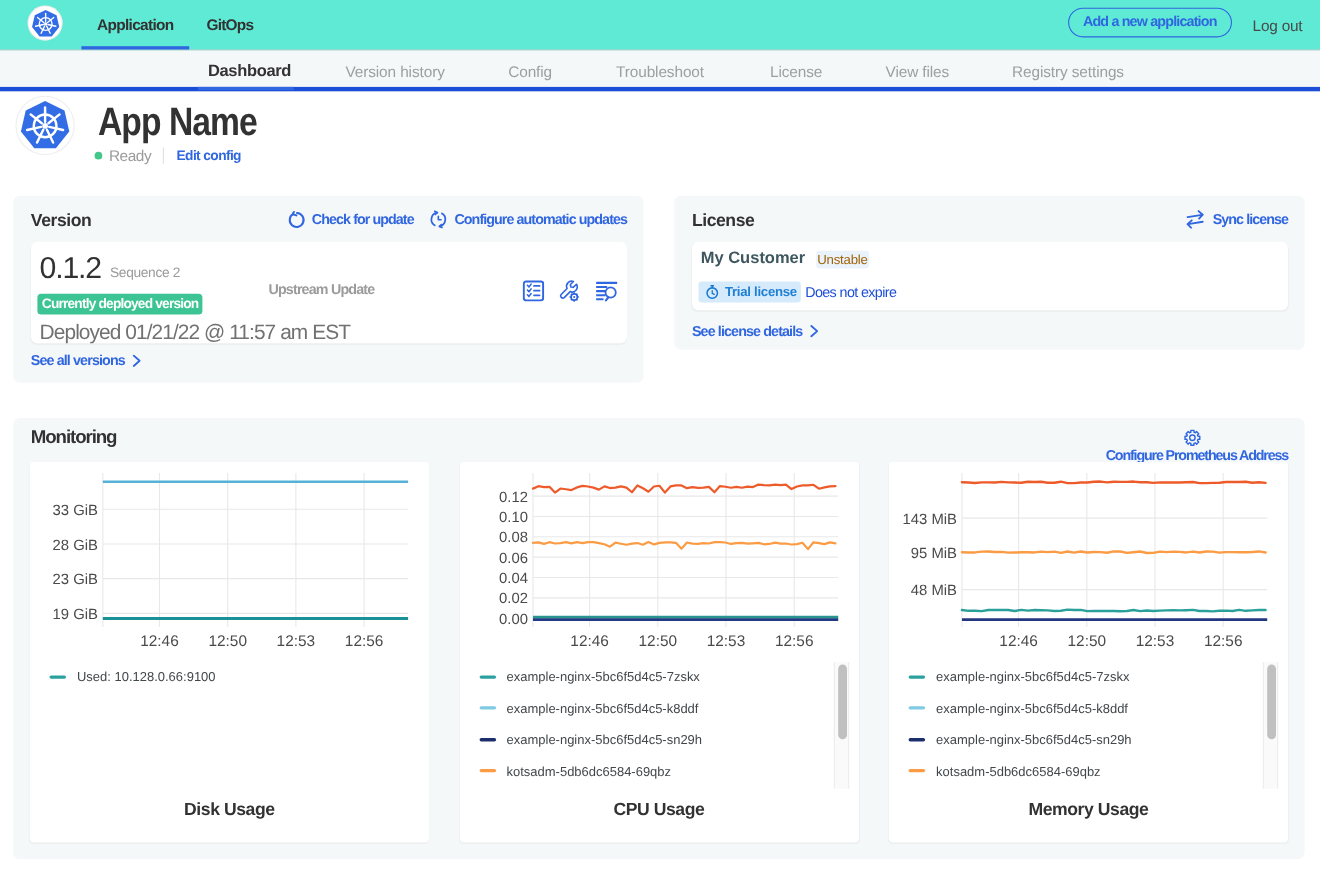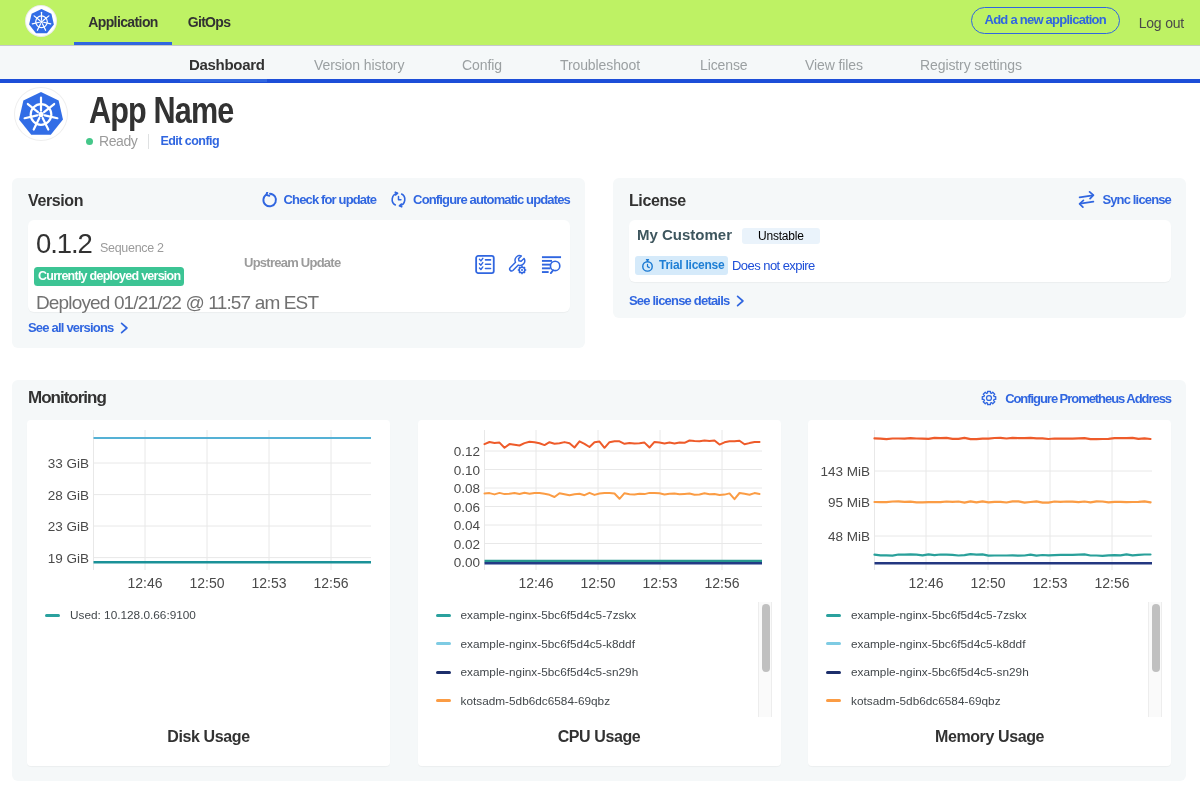--- a/index.html
+++ b/index.html
@@ -1,18 +1,18 @@
 <!DOCTYPE html>
 <html><head>
 <meta charset="utf-8">
 <style>
 * { margin:0; padding:0; box-sizing:border-box; }
 html,body { width:1200px; height:796px; background:#fff; font-family:"Liberation Sans",sans-serif; color:#323232; overflow:hidden; }
 
-.topbar { position:relative; height:46px; background:#bef264; border-bottom:1px solid #c6c9cb; }
+.topbar { position:relative; height:46px; background:#5eead4; border-bottom:1px solid #c6c9cb; }
 .klogo-sm { position:absolute; left:26px; top:6px; width:30px; height:30px; border-radius:50%; background:#fff; box-shadow:0 0 0 1px #ececec; display:flex; align-items:center; justify-content:center; }
 .toptab { position:absolute; top:0; height:45px; line-height:45px; font-size:14px; font-weight:bold; color:#323232; text-align:center; }
 .toptab.active:after { content:""; position:absolute; left:0; right:0; bottom:0; height:3px; background:#3066e0; }
 .tab-app { left:74px; width:98px; letter-spacing:-0.6px; }
 .tab-git { left:186px; width:46px; letter-spacing:-0.7px; }
 .addapp { position:absolute; right:80px; top:7px; height:27px; line-height:24px; padding:0 13px; border:1.5px solid #3066e0; border-radius:14px; color:#3066e0; font-size:13px; font-weight:bold; letter-spacing:-0.75px; }
 .logout { position:absolute; right:16px; top:0; height:45px; line-height:47px; font-size:14px; color:#4a4a4a; letter-spacing:-0.2px; }
 
 .subnav { position:relative; height:37px; background:#f5f8f9; border-bottom:4px solid #1d4ed8;text-decoration:underline; }
 .snav { position:absolute; top:0; height:36px; line-height:38px; font-size:14px; color:#9ba0a2; letter-spacing:-0.1px; }
@@ -37,27 +37,27 @@
 .lic-inner { left:16px; top:42px; width:542px; height:62px; }
 .seeall { position:absolute; left:16px; font-size:13px; font-weight:bold; color:#3066e0; display:flex; align-items:center; letter-spacing:-0.8px; }
 .seeall svg { margin-left:7px; }
 .vnum { position:absolute; left:8px; top:7.5px; font-size:27.5px; font-weight:normal; letter-spacing:-1.1px; line-height:1.18; }
 .vseq { position:absolute; left:72px; top:21px; font-size:12.5px; color:#9b9b9b; letter-spacing:-0.3px; }
 .vpill { position:absolute; left:6px; top:47px; height:19px; line-height:19.5px; padding:0 4px; background:#3cc494; border-radius:3.5px; color:#fff; font-size:12.5px; font-weight:bold; letter-spacing:-0.75px; }
 .vdep { position:absolute; left:8px; top:71.5px; font-size:19px; color:#717171; letter-spacing:-0.85px; }
 .vupstream { position:absolute; left:216px; top:35px; font-size:13px; font-weight:bold; color:#9b9b9b; letter-spacing:-0.75px; }
 .vicons { position:absolute; right:8px; top:34px; display:flex; gap:13px; align-items:center; }
 .mycust { position:absolute; left:8px; top:6px; font-size:15px; font-weight:bold; color:#3e565e; letter-spacing:0; }
-.unstable { position:absolute; left:113px; top:8px; height:16px; line-height:16.5px; padding:0 16px; background:#eaf3fb; border-radius:3px; color:#000000; font-size:12px; letter-spacing:-0.2px; }
+.unstable { position:absolute; left:113px; top:8px; height:16px; line-height:16.5px; padding:0 1px; background:#eaf3fb; border-radius:3px; color:#a16207; font-size:12px; letter-spacing:-0.2px; }
 .trialpill { position:absolute; left:6px; top:35.5px; height:19px; padding:0 4px 0 6px; background:#d5eafa; border-radius:3px; color:#1f7fd5; font-size:12px; font-weight:bold; letter-spacing:-0.25px; display:flex; align-items:center; }
 .noexpire { position:absolute; left:103px; top:38px; font-size:13px; color:#1d4ed8; letter-spacing:-0.55px; }
 
 .card-mon { left:12px; top:380px; width:1174px; height:401px; }
 .montitle { position:absolute; left:16px; top:8px; font-size:17px; font-weight:bold; letter-spacing:-1px; }
-.monlink { position:absolute; right:15px; top:10px; display:flex; align-items:center; font-size:13px; font-weight:bold; color:#3066e0; letter-spacing:-1.05px; }
+.monlink { position:absolute; right:15px; top:10px; display:flex; align-items:center; font-size:13px; font-weight:bold; color:#3066e0; letter-spacing:-1.05px;flex-direction:column; }
 .monlink svg { margin-right:8px; }
 .chartcard { position:absolute; top:40px; width:363px; height:346px; background:#fff; border-radius:4px; box-shadow:0 1px 1px rgba(0,0,0,0.04); }
 .cc1 { left:15px; } .cc2 { left:405.5px; } .cc3 { left:796px; }
 .chartsvg { position:absolute; left:0; top:0; }
 .legend { position:absolute; left:0; top:181px; width:363px; height:116px; }
 .lrow { display:flex; align-items:center; height:28.5px; font-size:11.8px; color:#42474b; padding-left:18px; letter-spacing:0; }
 .dash { width:15px; height:3px; border-radius:2px; margin-right:10px; flex:none; }
 .sbar { position:absolute; right:9px; top:1px; width:14px; height:115px; background:#fafafa; border-left:1px solid #ededed; border-right:1px solid #ededed; }
 .sthumb { position:absolute; left:3px; top:2px; width:8px; height:68px; background:#c0c0c0; border-radius:4px; }
 .ctitle { position:absolute; left:0; bottom:20px; width:100%; text-align:center; font-size:16px; font-weight:bold; letter-spacing:-0.4px; }

